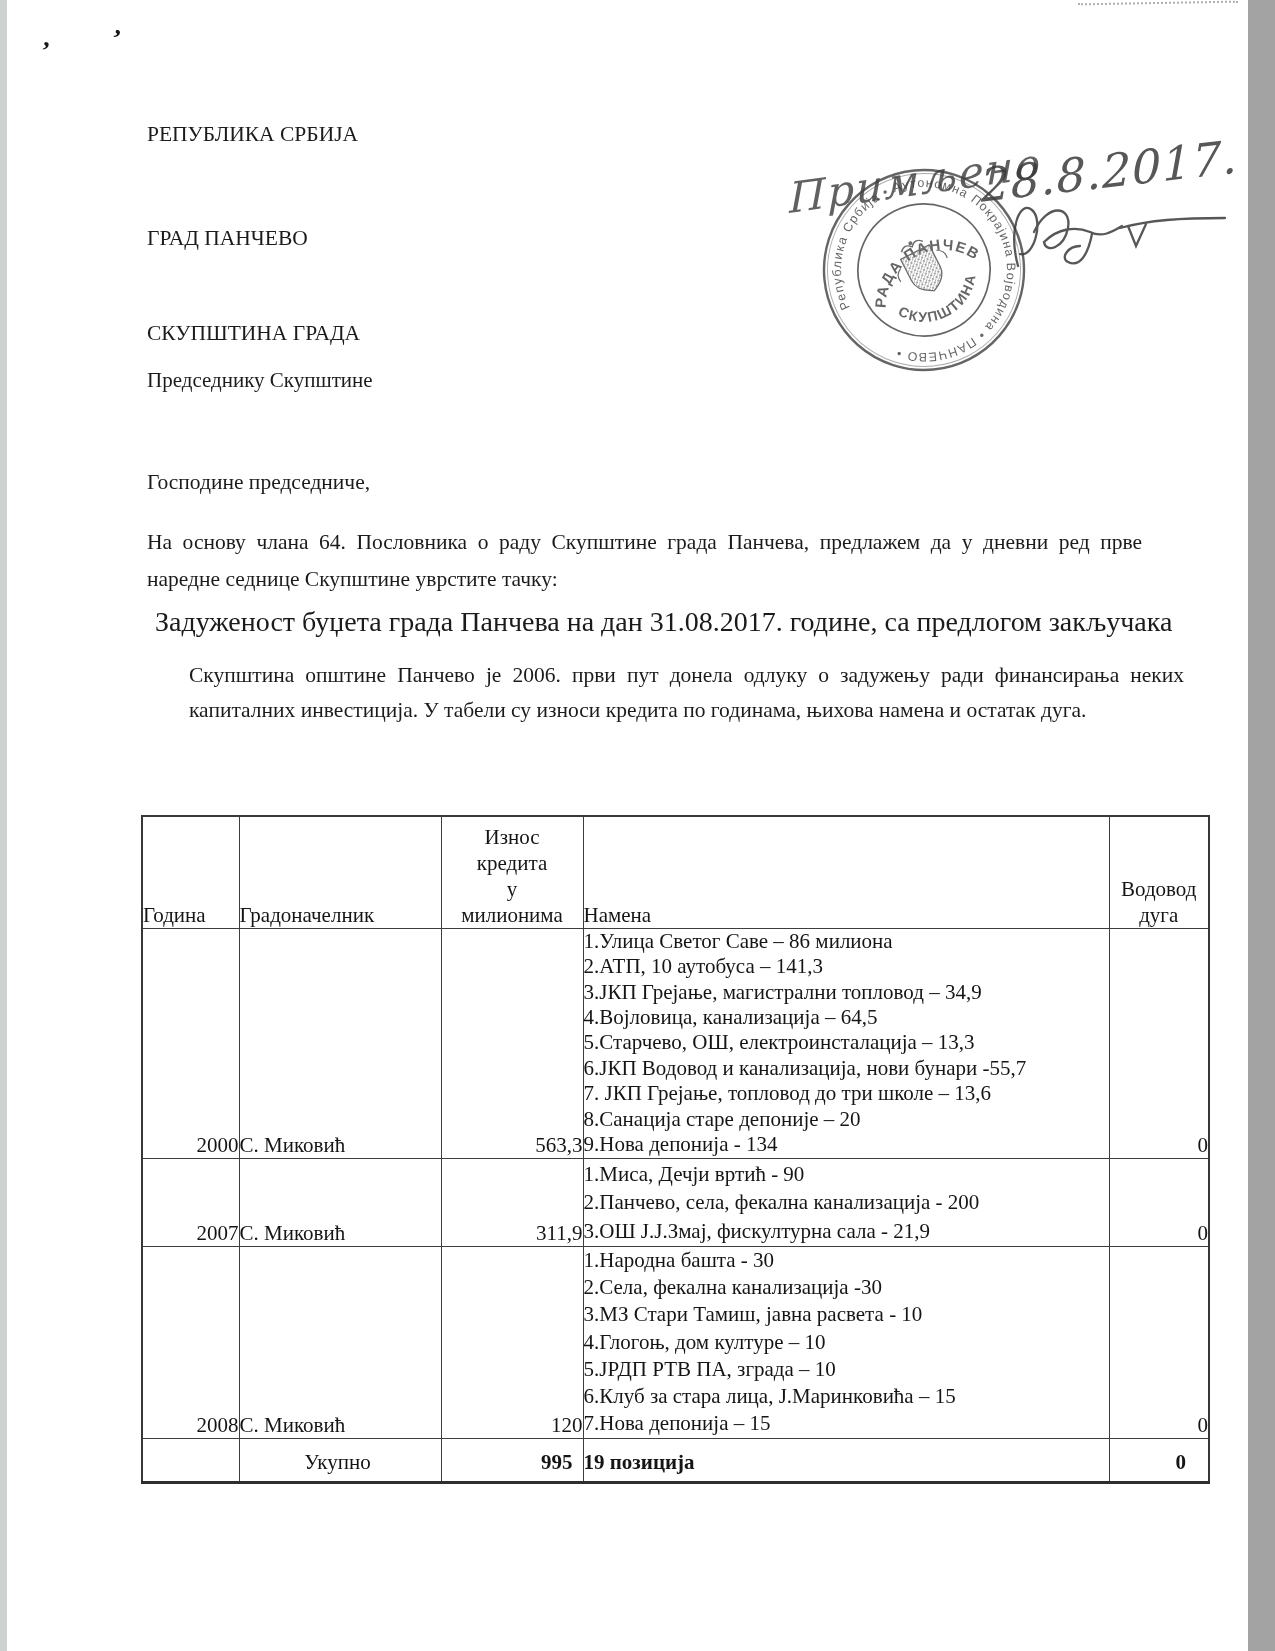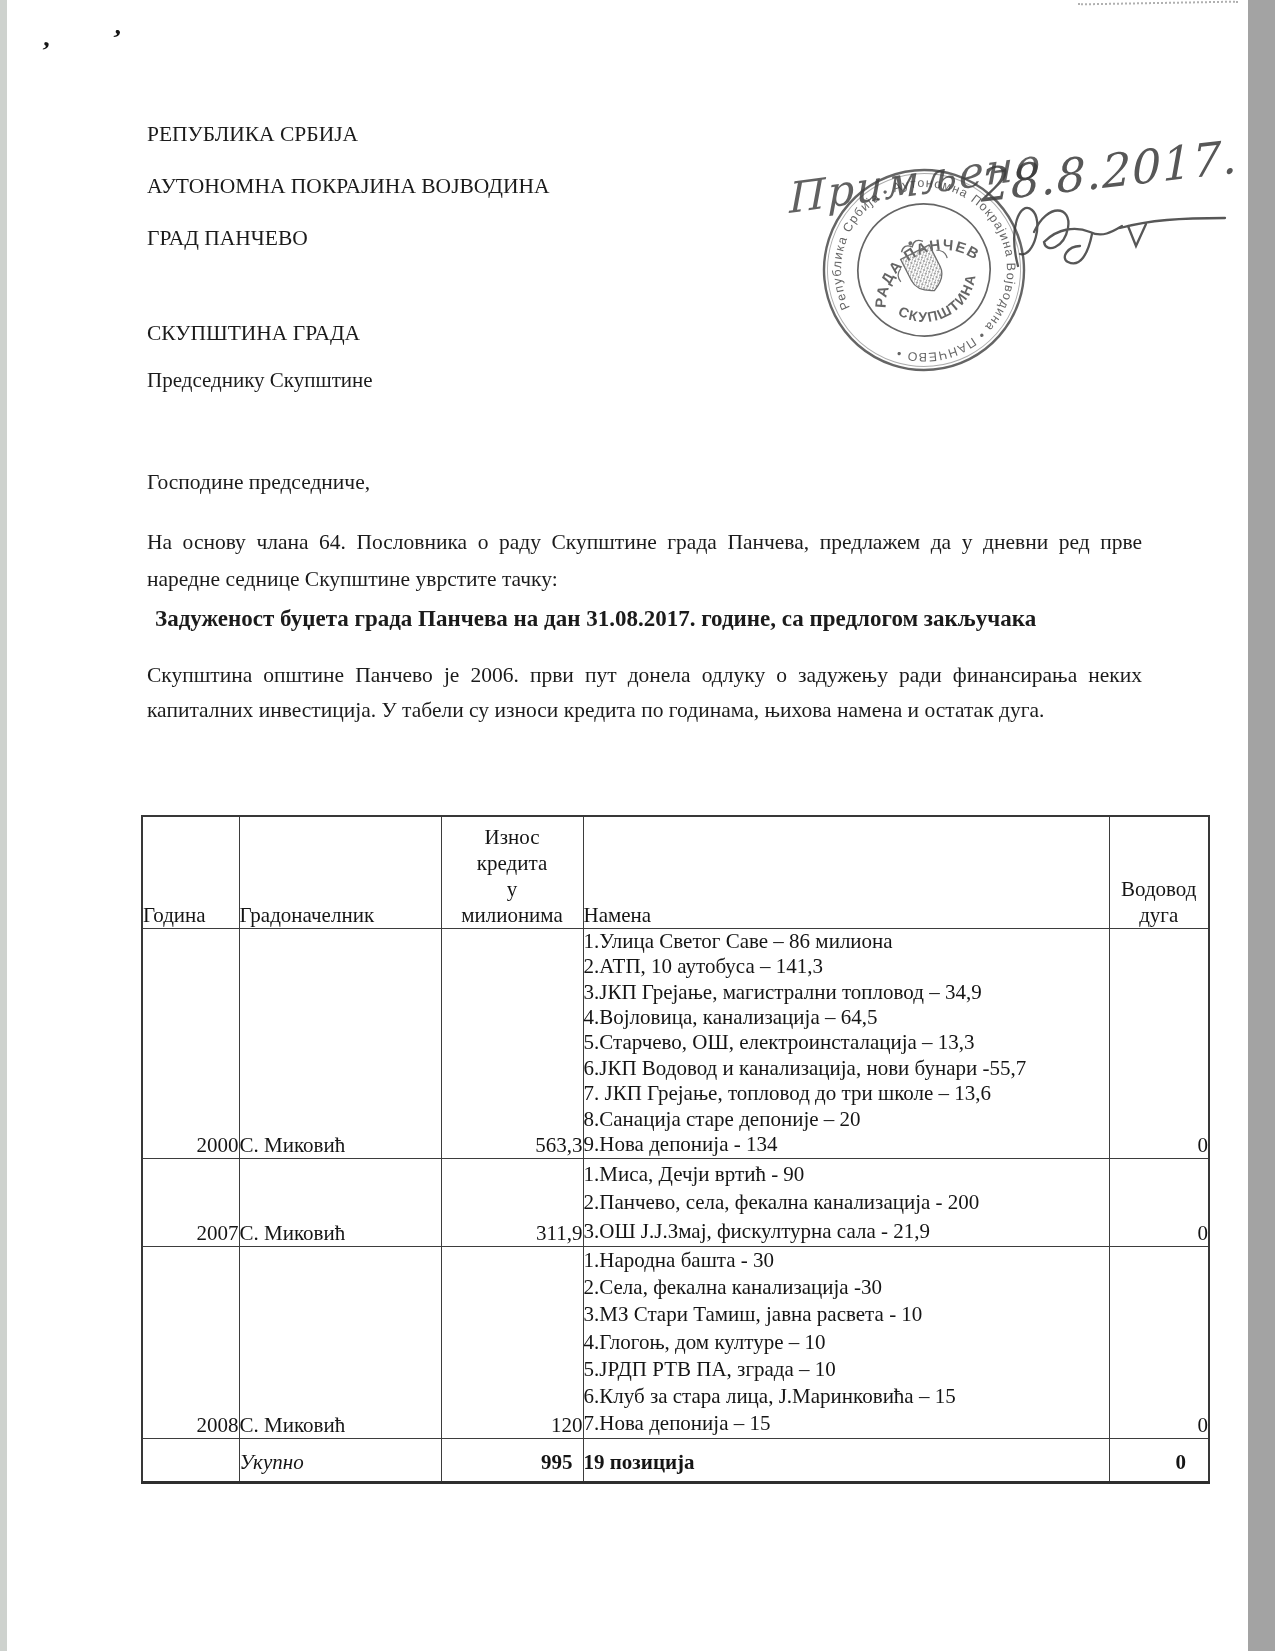--- a/index.html
+++ b/index.html
@@ -26,23 +26,23 @@
   .org{left:147px;top:321px;}
   .addr{left:147px;top:368px;font-size:21px;}
   .salut{left:147px;top:470px;}
   .para{
     position:absolute;left:147px;width:995px;
     font-size:21.5px;text-align:justify;white-space:normal;
   }
   .intro{top:524px;line-height:37px;}
   .subject{
     position:absolute;left:155px;top:606px;width:990px;
-    font-size:23px;font-weight:bold;white-space:nowrap;
-  }
-  .body-par{top:658px;line-height:35px;}
+    font-size:28px;font-weight:normal;white-space:nowrap;
+  }
+  .body-par{top:658px;line-height:35px;margin-left:42px;}
   
   .ink{color:#3a3a3a;}
   .hw-received{
     position:absolute;left:788px;top:156px;
     font-family:"DejaVu Serif", serif;font-style:italic;
     font-size:42px;letter-spacing:2px;
     transform:rotate(-8deg) skewX(-8deg);
     opacity:.8;white-space:nowrap;
   }
   .hw-date{
@@ -77,39 +77,38 @@
   td.h-rem{text-align:center;vertical-align:bottom;padding-bottom:12px;}
   td.h-rem .list-line{line-height:26px;}
   td.c-year{text-align:right;padding:0 10px 5px 0;}
   td.c-mayor{text-align:left;padding:0 0 5px 8px;}
   td.c-amount{text-align:right;padding:0 8px 5px 0;}
   td.c-items{vertical-align:top;padding:2px 0 0 6px;}
   tr.r2006 td.c-items .list-line{line-height:25.4px;}
   tr.r2007 td.c-items .list-line{line-height:28.6px;}
   tr.r2008 td.c-items .list-line{line-height:27.2px;}
   td.c-rem{text-align:right;padding:0 22px 5px 0;}
-  tr.total td.t-label{text-align:left;padding:0 5px 6px 0;font-weight:normal;font-style:italic;}
+  tr.total td.t-label{text-align:center;padding:0 5px 6px 0;font-weight:normal;}
   tr.total td.t-amount{text-align:right;padding:0 10px 6px 0;}
   tr.total td.t-pos{text-align:left;padding:0 14px 6px 0;}
   tr.total td.t-rem{text-align:right;padding:0 22px 6px 0;}
   .list-line{white-space:nowrap;}
 </style>
 </head>
 <body>
 
 <div class="page">
 
   <div class="strip-left"></div>
   <div class="strip-right"></div>
   <div class="dotline-top"></div>
   <div class="speck speck1">,</div>
   <div class="speck speck2">,</div>
 
   <div class="t lh1">РЕПУБЛИКА СРБИЈА</div>
-  <div class="t lh2">АУТОНОМНА ПОКРАЈИНА ВОЈВОДИНА</div>
   <div class="t lh3">ГРАД ПАНЧЕВО</div>
   <div class="t org">СКУПШТИНА ГРАДА</div>
   <div class="t addr">Председнику Скупштине</div>
 
   <div class="hw-received ink">Примљено</div>
   <div class="hw-date ink">28.8.2017.</div>
 
   <svg class="stamp-svg" viewBox="0 0 224 224">
     <defs>
       <path id="ringPath" d="M 29,112 A 83,83 0 1 1 195,112 A 83,83 0 1 1 29,112"></path>

